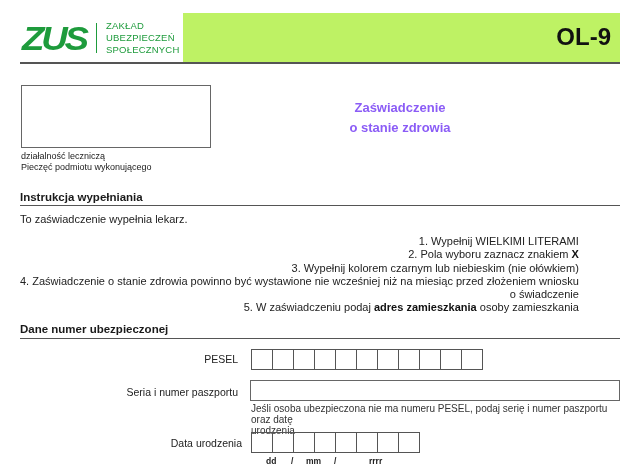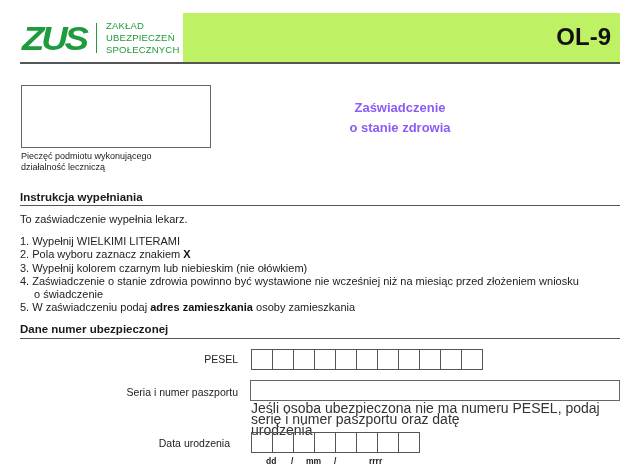--- a/index.html
+++ b/index.html
@@ -19,29 +19,29 @@
     .stamp-box { position: absolute; left: 21px; top: 85px; width: 190px; height: 63px; border: 1px solid #666; }
     .stamp-caption { position: absolute; left: 21px; top: 151px; font-size: 9px; line-height: 11px; color: #222; }
 
     .doc-title { position: absolute; left: 330px; top: 98px; width: 140px; text-align: center; font-weight: bold; font-size: 13px; line-height: 20px; color: #8b5cf6; }
 
     .section-title { position: absolute; left: 20px; font-weight: bold; font-size: 11.5px; color: #1a1a1a; }
     .section-rule { position: absolute; left: 20px; width: 600px; height: 1px; background: #555; }
 
     .intro { position: absolute; left: 20px; top: 213px; font-size: 11px; color: #222; }
     .instr-list { position: absolute; left: 20px; top: 235px; font-size: 11px; line-height: 13.3px; color: #222; list-style: none; }
-    .instr-list li { white-space: nowrap; }
+    .instr-list li { white-space: nowrap; text-align: right; }
     .instr-list .cont { padding-left: 14px; }
     .instr-list b { color: #111; }
 
     .field-label { position: absolute; font-size: 10.5px; color: #222; text-align: right; }
     .boxes { position: absolute; display: flex; height: 21px; border: 1px solid #555; border-right: none; }
     .boxes .cell { width: 21px; height: 19px; border-right: 1px solid #555; }
     .text-input { position: absolute; border: 1px solid #666; height: 21px; background: #fff; }
-    .hint { position: absolute; font-size: 14px; line-height: 11px; color: #333; }
+    .hint { position: absolute; font-size: 10px; line-height: 11px; color: #333; }
     .date-hints { position: absolute; font-size: 8.5px; font-weight: bold; color: #222; }
     .date-hints span { position: absolute; top: 0; }
   </style>
 </head>
 <body>
 
 <div class="header">
   <div class="logo">
     <span class="logo-zus">ZUS</span>
     <span class="logo-divider"></span>
@@ -52,22 +52,22 @@
     </div>
   </div>
   <div class="form-code-bar">
     <span class="form-code">OL-9</span>
   </div>
   <div class="header-rule"></div>
 </div>
 
 <div class="stamp-box"></div>
 <div class="stamp-caption">
+  <div>działalność leczniczą</div>
   <div>Pieczęć podmiotu wykonującego</div>
-  <div>działalność leczniczą</div>
 </div>
 
 <div class="doc-title">
   <div>Zaświadczenie</div>
   <div>o stanie zdrowia</div>
 </div>
 
 <div class="section-title" style="top:191px;">Instrukcja wypełniania</div>
 <div class="section-rule" style="top:205px;"></div>
 <div class="intro">To zaświadczenie wypełnia lekarz.</div>
@@ -99,21 +99,21 @@
   <div class="cell"></div>
 </div>
 
 <div class="field-label" style="left:100px; width:138px; top:386px;text-align:right;">Seria i numer paszportu</div>
 <div class="text-input" style="left:250px; top:380px; width:370px;"></div>
 <div class="hint" style="left:251px; top:403px; width:375px;">
   <div>Jeśli osoba ubezpieczona nie ma numeru PESEL, podaj serię i numer paszportu oraz datę</div>
   <div>urodzenia</div>
 </div>
 
-<div class="field-label" style="left:132px; width:98px; top:437px;">Data urodzenia</div>
+<div class="field-label" style="left:144px; width:98px; top:437px;">Data urodzenia</div>
 <div class="boxes" style="left:251px; top:432px;">
   <div class="cell"></div>
   <div class="cell"></div>
   <div class="cell"></div>
   <div class="cell"></div>
   <div class="cell"></div>
   <div class="cell"></div>
   <div class="cell"></div>
   <div class="cell"></div>
 </div>

